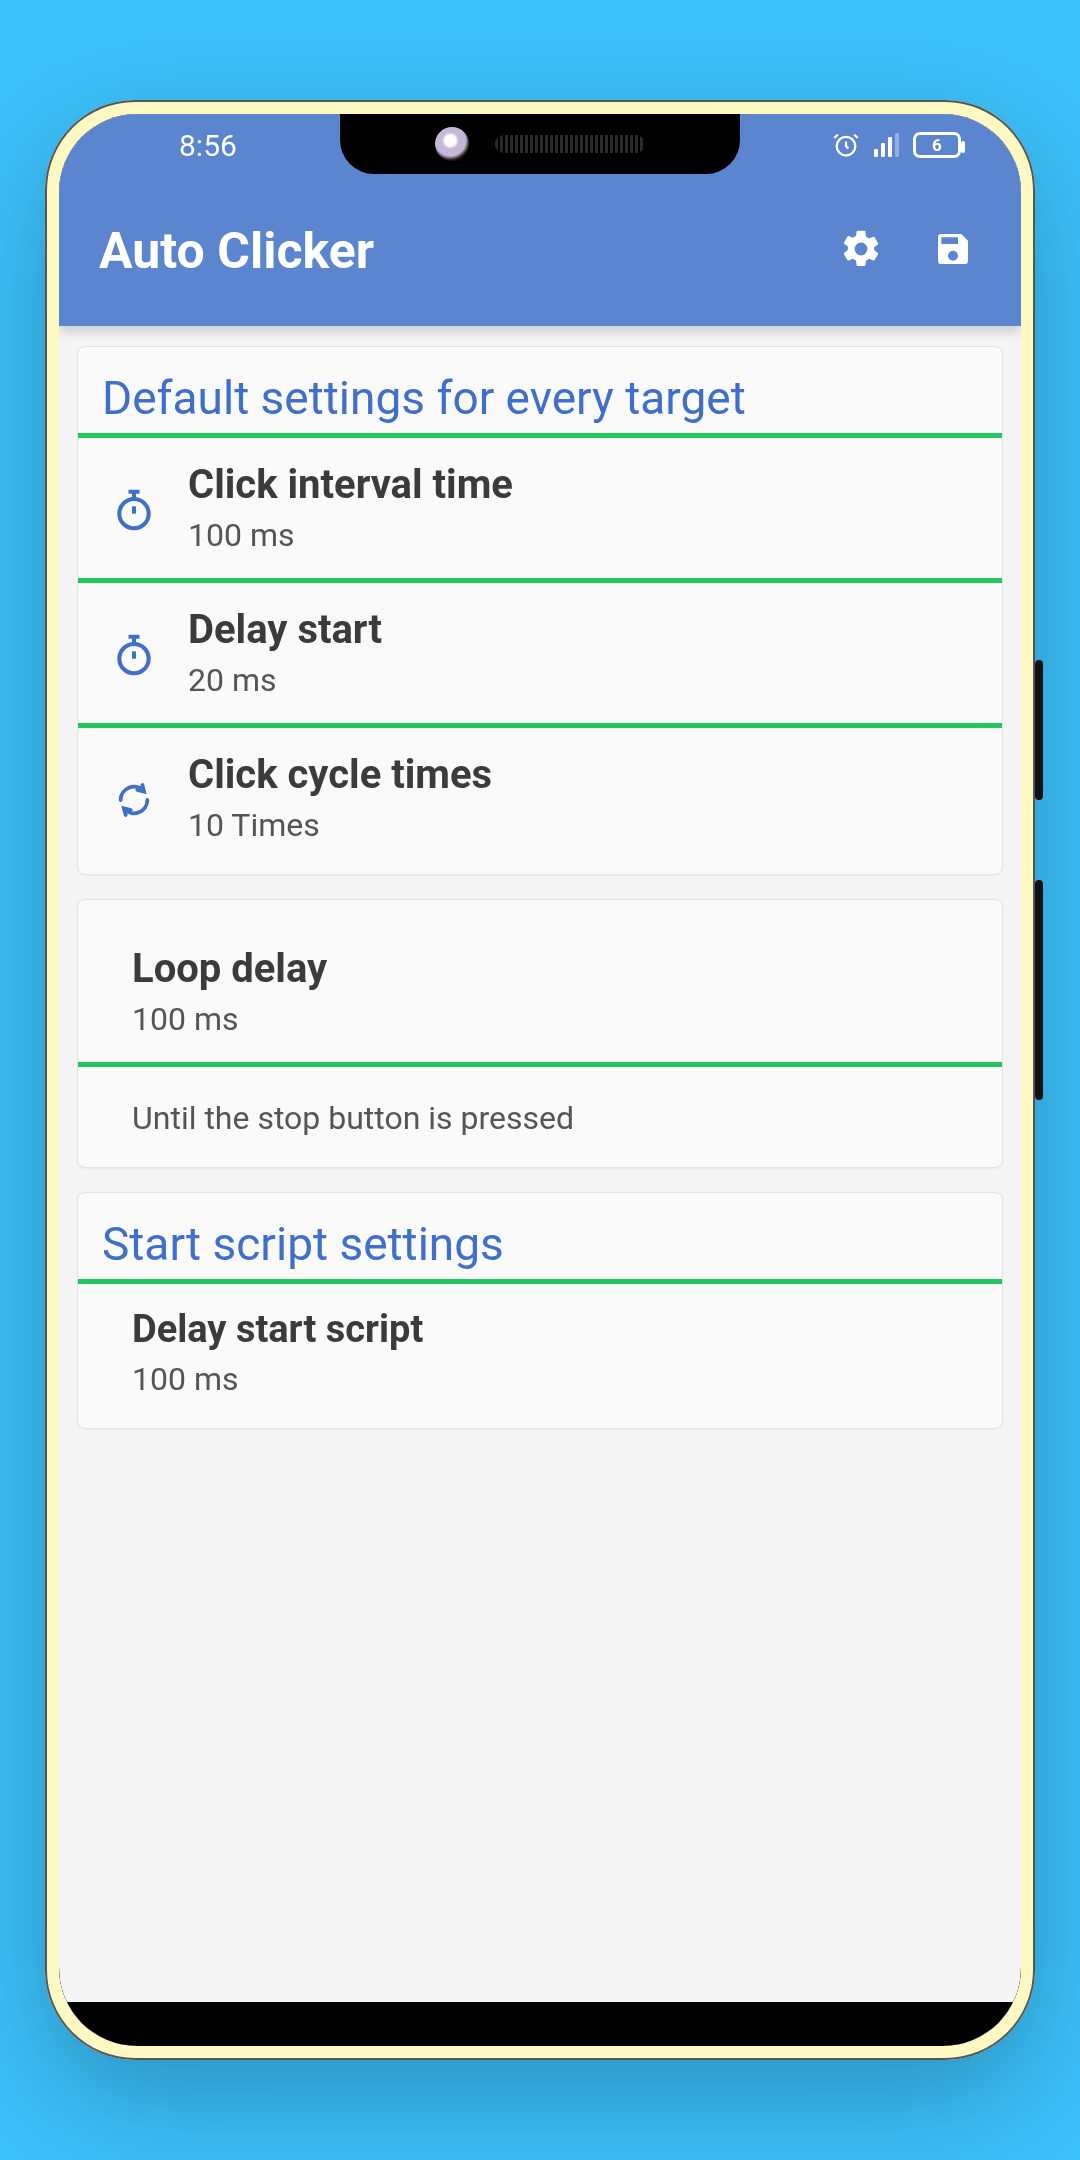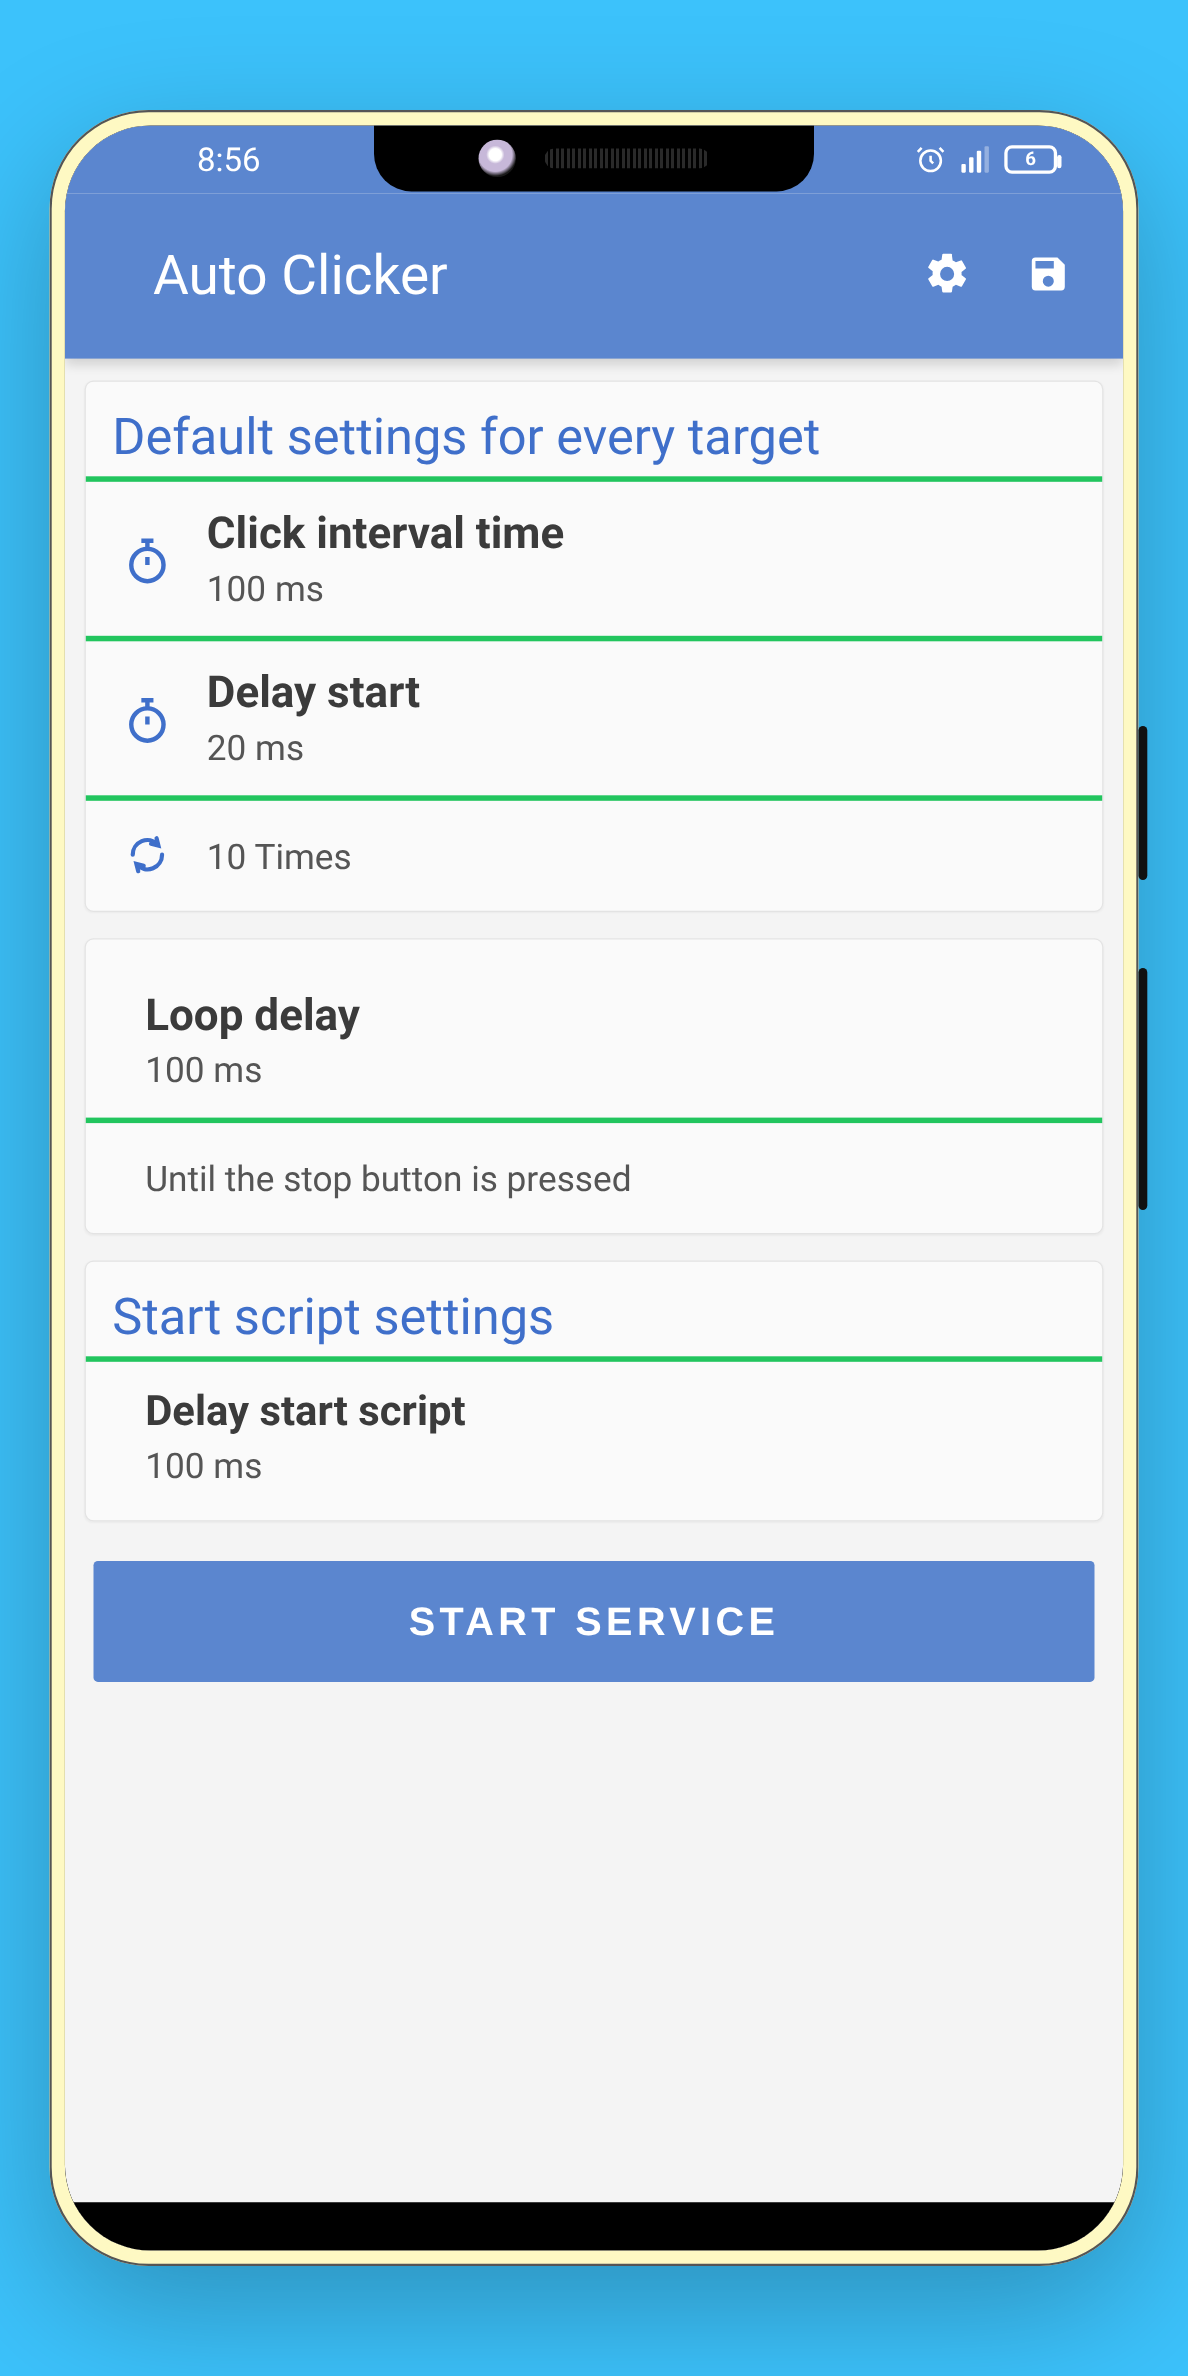--- a/index.html
+++ b/index.html
@@ -122,23 +122,22 @@
     color: #fff;
     height: 150px;
     display: flex;
     align-items: center;
     padding: 0 30px 0 40px;
     box-shadow: 0 6px 10px rgba(0,0,0,.15);
     z-index: 5;
   }
   .appbar-title {
     font-size: 50px;
-    font-weight: 400;
+    font-weight: 700;
     flex: 1;
-    margin-left: 40px;
   }
   .appbar-actions { display:flex; gap:44px; align-items:center; padding-right:14px;}
   .appbar-actions .iconbtn { width:48px;height:48px;display:flex;align-items:center;justify-content:center; }
 
   
   .content {
     flex: 1;
     overflow: hidden;
     padding: 20px 18px 0;
     display: flex;
@@ -303,20 +302,21 @@
 
           <div class="row">
             <div class="row-icon">
               <svg width="40" height="40" viewBox="0 0 24 24" fill="none" stroke="#3f6fca" stroke-width="2.3" stroke-linecap="round">
                 <path d="M4 12a8 8 0 0 1 13.66-5.66"></path>
                   <path d="M20 12a8 8 0 0 1-13.66 5.66"></path>
                 <path d="m17 3 1 4-4-1M7 21l-1-4 4 1"></path>
               </svg>
             </div>
             <div class="row-text">
+              <div class="row-title">Click cycle times</div>
               <div class="row-sub">10 Times</div>
             </div>
           </div>
 
         </div>
 
         <div class="card">
 
           <div class="row noicon">
             <div class="row-text">
@@ -336,23 +336,20 @@
           <div class="card-header">Start script settings</div>
 
           <div class="row noicon">
             <div class="row-text">
               <div class="row-title">Delay start script</div>
               <div class="row-sub">100 ms</div>
             </div>
           </div>
         </div>
 
-        <div class="footer">
-          <button class="primary-btn">START SERVICE</button>
-        </div>
 
       </div>
 
       <div class="navbar"></div>
 
     </div>
   </div>
 </div>
 
 </body></html>

